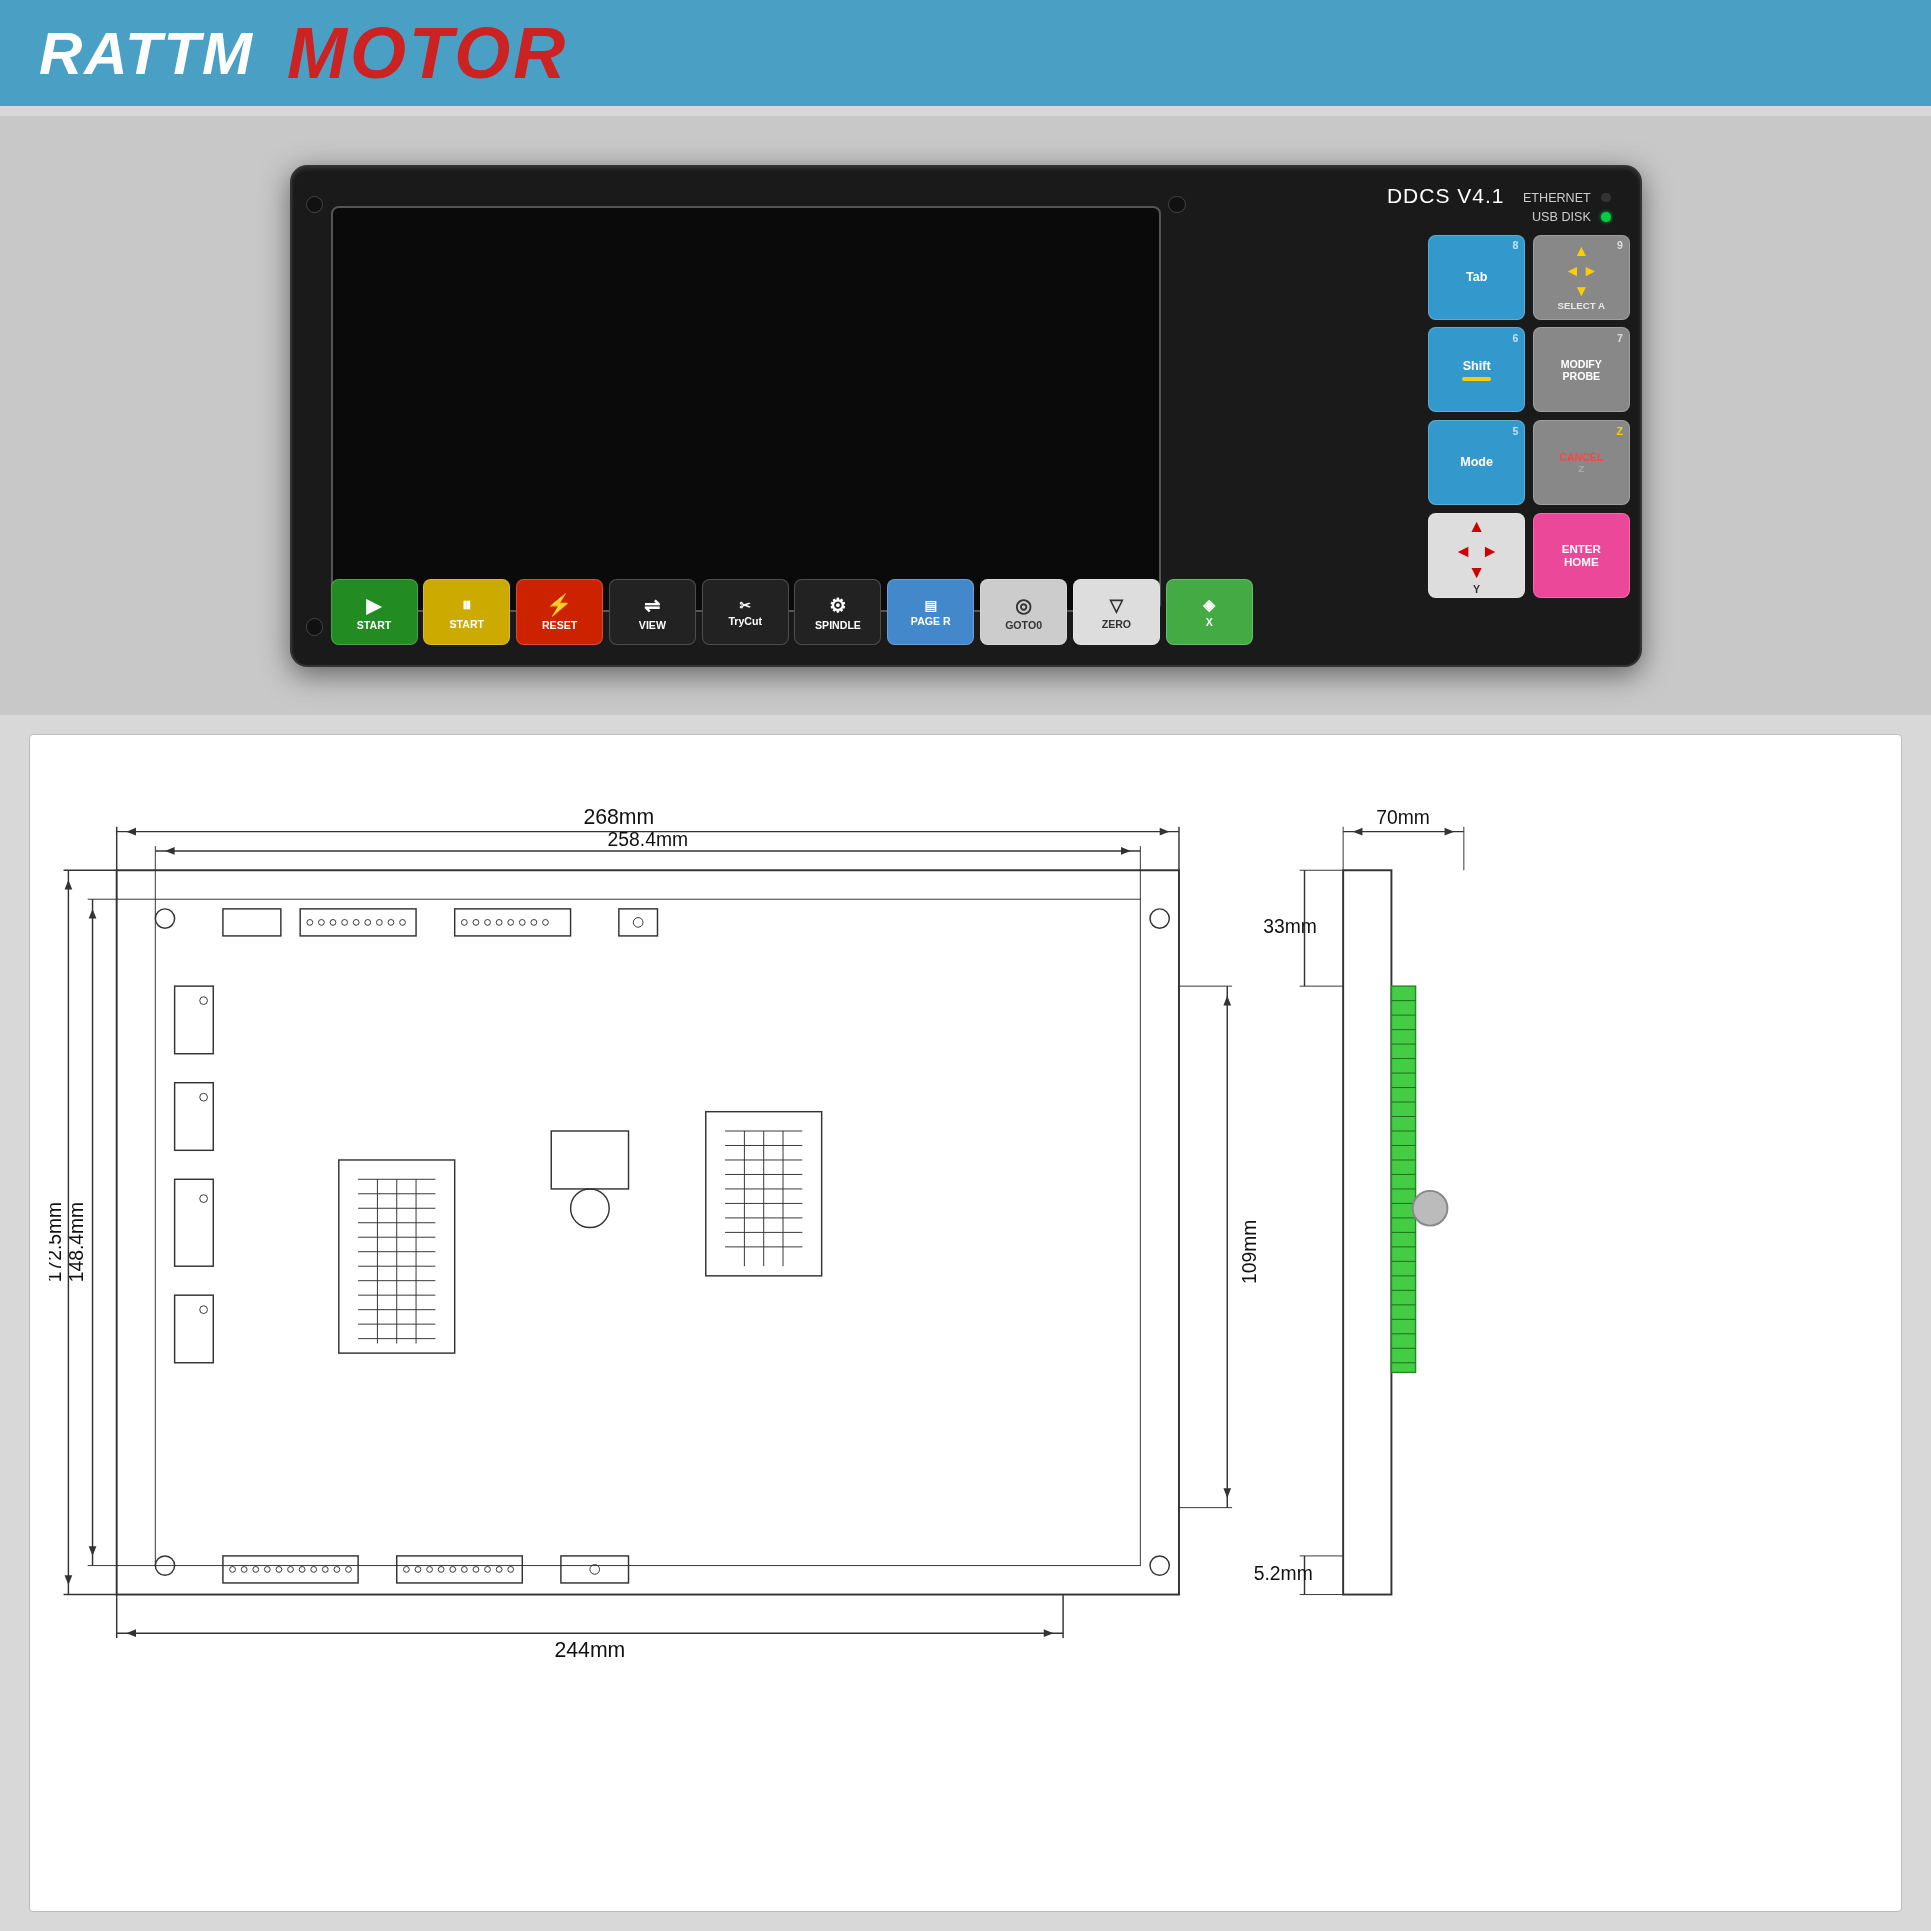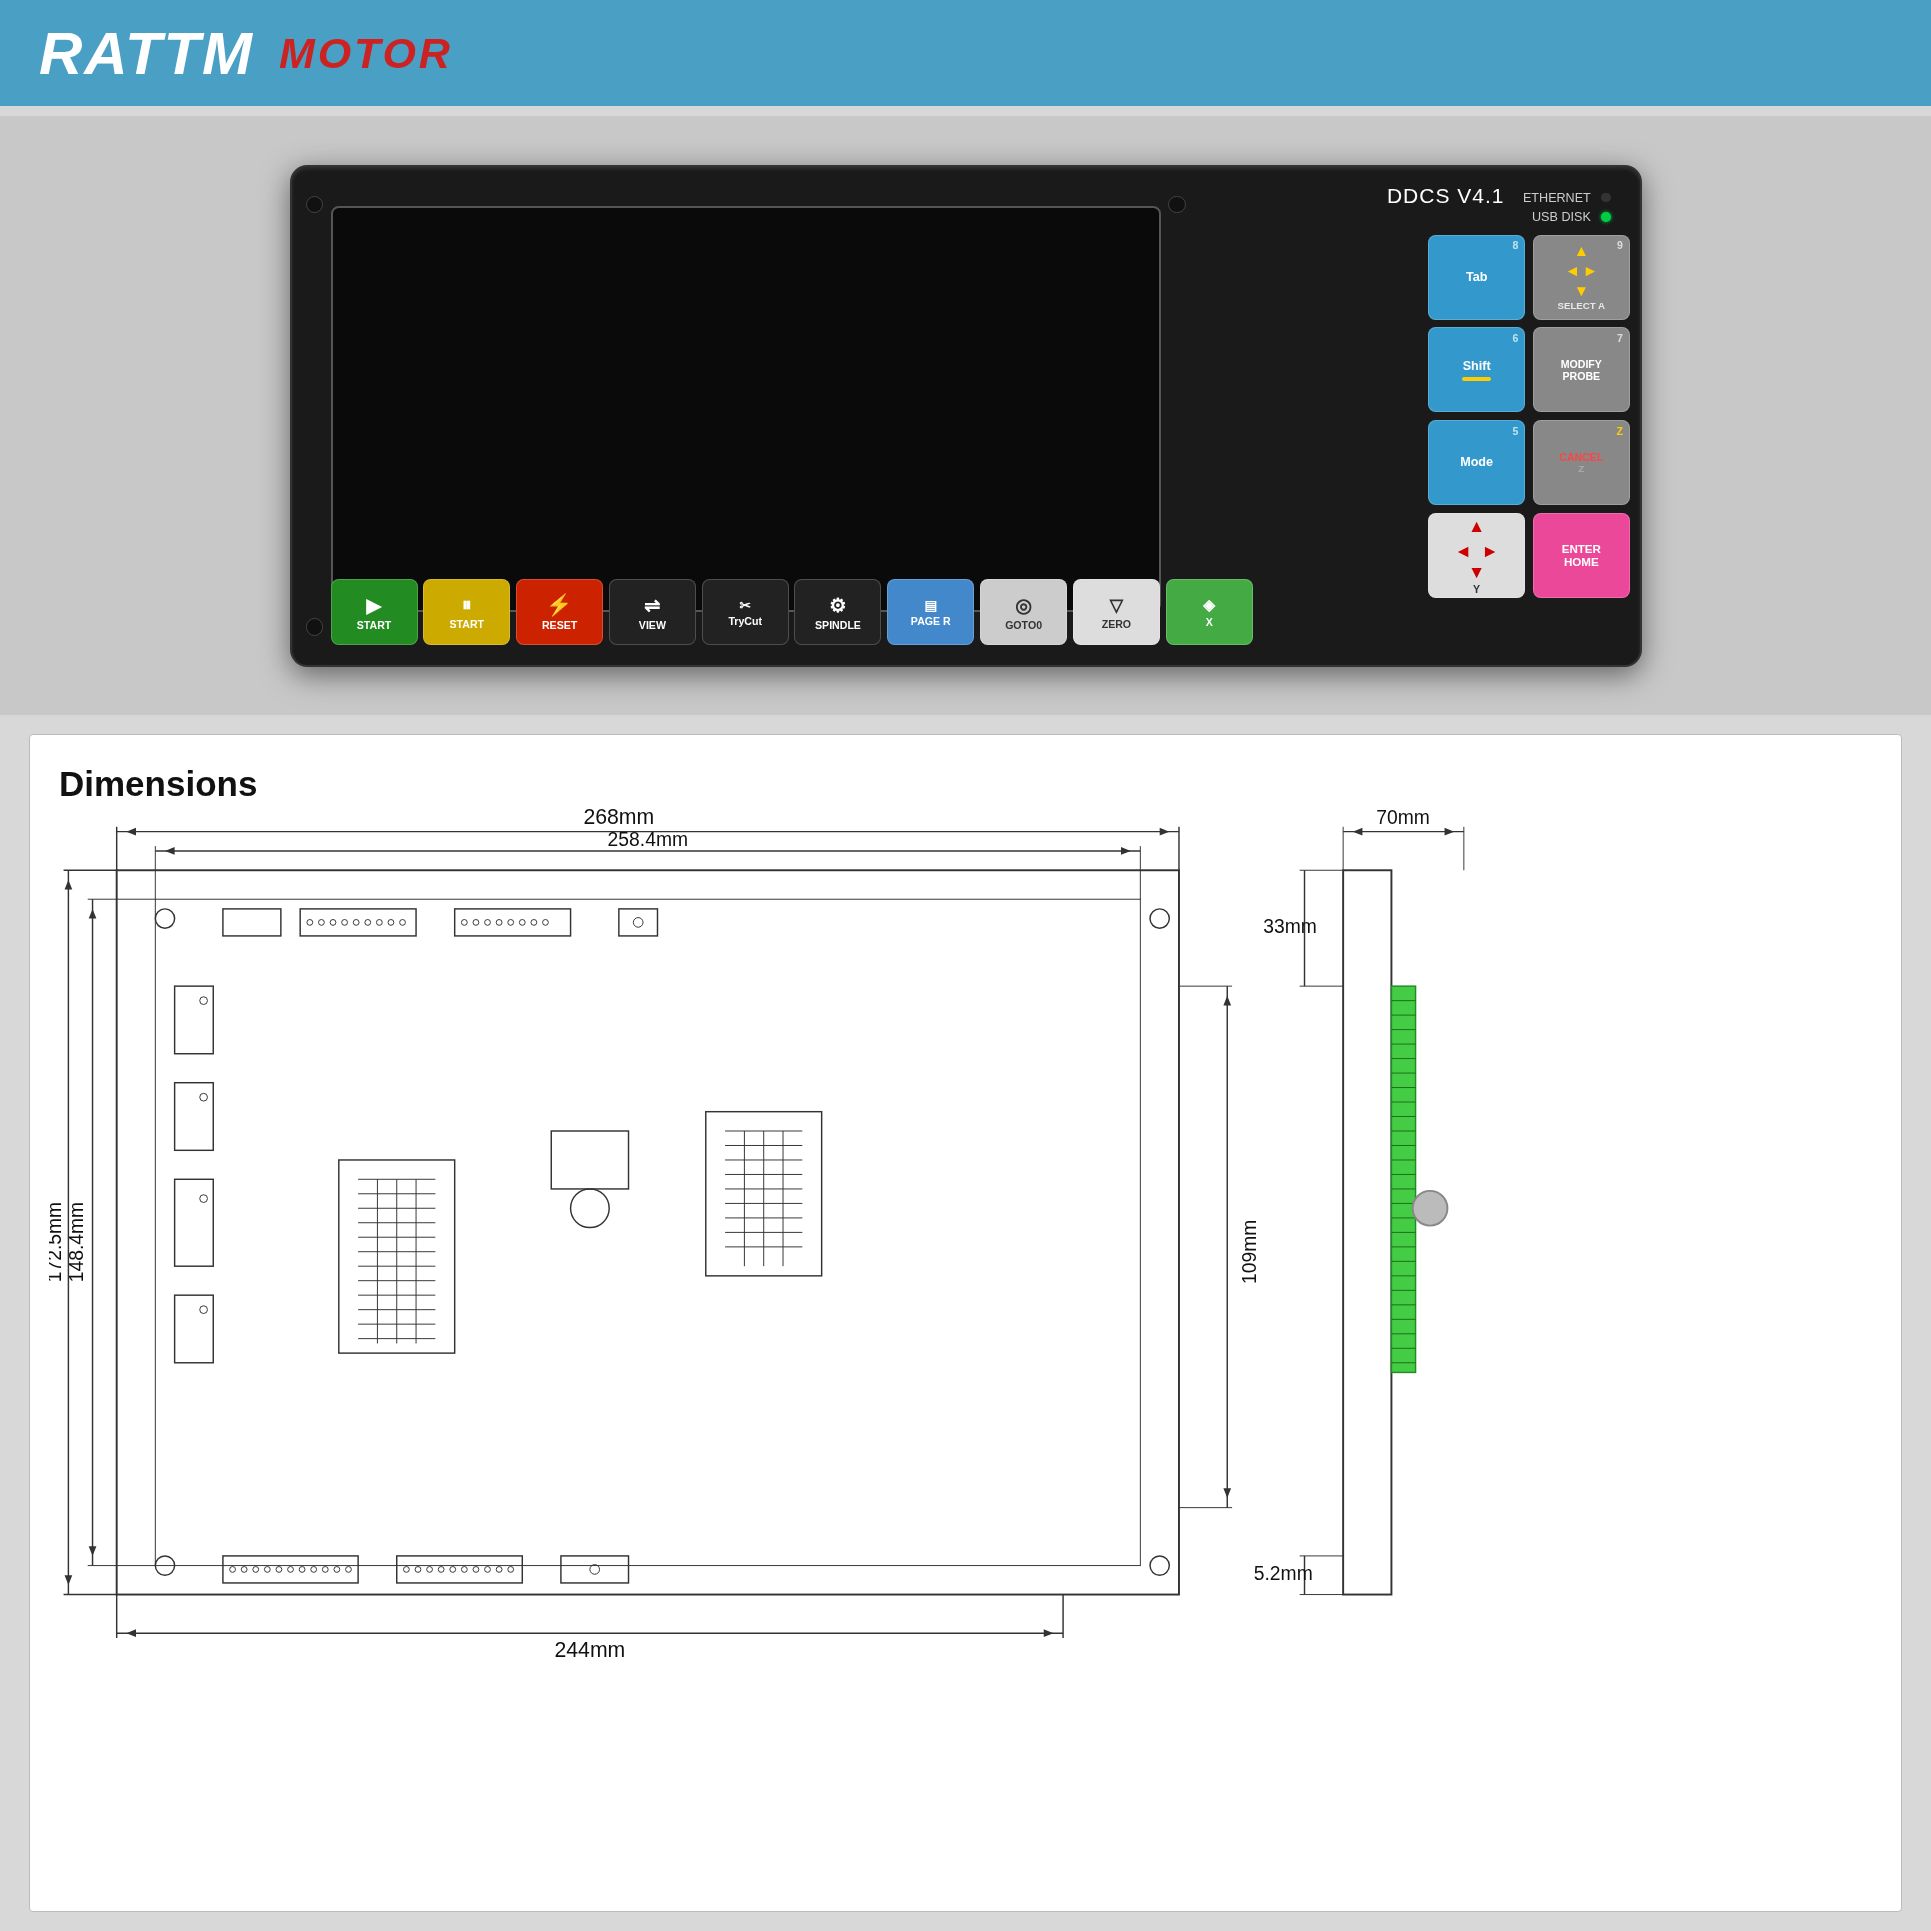--- a/index.html
+++ b/index.html
@@ -23,26 +23,26 @@
       padding: 14.5px 39px;
     }
     .logo-rattm {
       font-size: 60px;
       font-weight: 900;
       color: #fff;
       letter-spacing: 1.9px;
       font-style: italic;
     }
     .logo-motor {
-      font-size: 43px;
+      font-size: 72px;
       font-weight: 900;
       color: #cc2222;
       letter-spacing: 2.9px;
       font-style: italic;
-      margin-left: 25px;
+      margin-left: 33px;
     }
 
     
     .controller-section {
       position: absolute;
       top: 116px;
       left: 0; right: 0;
       height: 599px;
       background: #c8c8c8;
       display: flex;
@@ -360,21 +360,20 @@
       <div class="bot-btn btn-x">
         <span class="bot-icon" style="font-size:15.4px;">◈</span>
         <span class="bot-label">X</span>
       </div>
 
     </div>
   </div>
 </div>
 
 <div class="dimensions-section">
-  <div class="dim-title">Dimensions</div>
 
   <svg width="1526" height="1014" viewBox="0 0 1580 1050" style="position:absolute; top:58px; left:19.3px;">
 
     <rect x="70" y="80" width="1100" height="750" fill="none" stroke="#333" stroke-width="2"></rect>
 
     <rect x="110" y="110" width="1020" height="690" fill="none" stroke="#333" stroke-width="1" stroke-dasharray="none"></rect>
 
     <circle cx="120" cy="130" r="10" fill="none" stroke="#333" stroke-width="1.5"></circle>
     <circle cx="1150" cy="130" r="10" fill="none" stroke="#333" stroke-width="1.5"></circle>
     <circle cx="120" cy="800" r="10" fill="none" stroke="#333" stroke-width="1.5"></circle>

